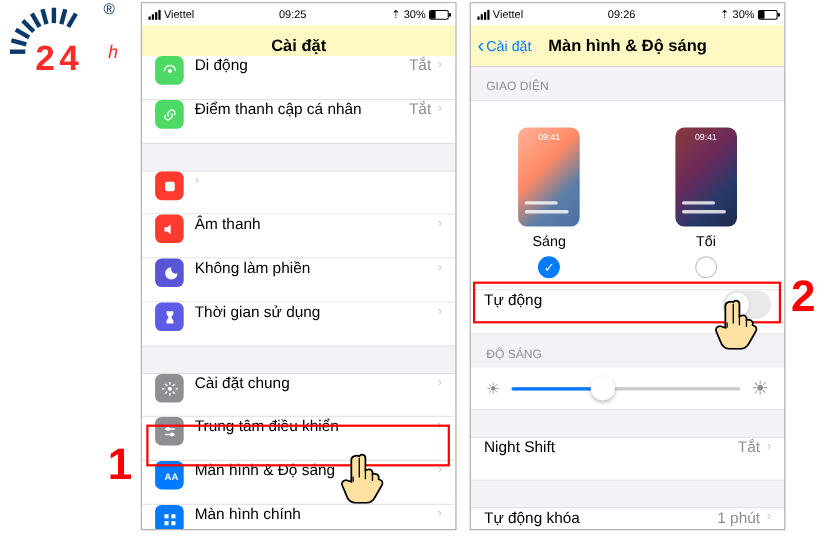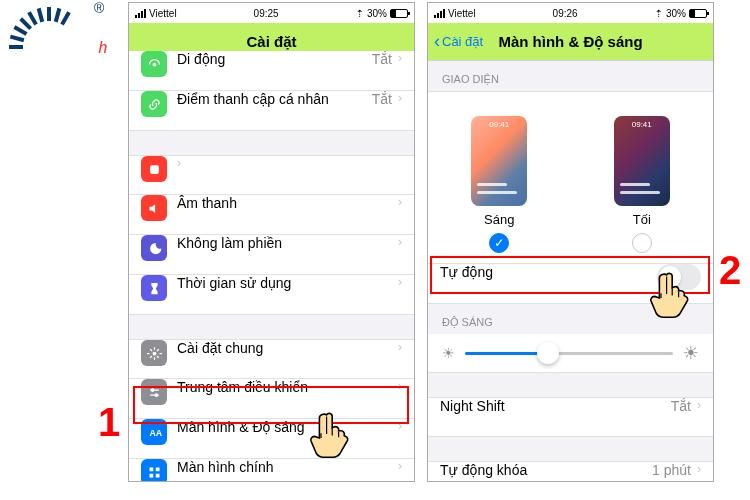--- a/index.html
+++ b/index.html
@@ -21,21 +21,21 @@
 .statusbar { height: 20px; background: #fff; display: flex; align-items: center; justify-content: space-between; padding: 0 6px; font-size: 10px; color: #000; }
 .statusbar .sb-left, .statusbar .sb-right { display: flex; align-items: center; gap: 3px; }
 .statusbar .sb-center { font-weight: 500; }
 .sb-sig { display: flex; align-items: flex-end; gap: 1px; }
 .sb-sig span { width: 2px; background: #000; }
 .sb-sig span:nth-child(1){height:3px}.sb-sig span:nth-child(2){height:5px}.sb-sig span:nth-child(3){height:7px}.sb-sig span:nth-child(4){height:9px}
 .sb-bat { width: 18px; height: 9px; border: 1px solid #000; border-radius: 2px; position: relative; }
 .sb-bat::after { content: ""; position: absolute; right: -3px; top: 2px; width: 2px; height: 3px; background: #000; }
 .sb-bat-fill { height: 100%; width: 30%; background: #000; }
 
-.navbar { height: 38px; background: #bef264; border-bottom: 1px solid #d1d1d6; display: flex; align-items: center; justify-content: center; position: relative; }
+.navbar { height: 38px; background: #fef9c3; border-bottom: 1px solid #d1d1d6; display: flex; align-items: center; justify-content: center; position: relative; }
 .navbar .back { position: absolute; left: 6px; display: flex; align-items: center; color: #007aff; font-size: 13px; }
 .navbar .back .chev { font-size: 18px; margin-right: 2px; }
 .navbar .title { font-size: 15px; font-weight: 600; }
 
 .content { overflow: hidden; }
 .group-header { font-size: 11px; color: #8e8e93; text-transform: uppercase; padding: 12px 14px 6px; }
 
 .cell { background: #fff; height: 40px; display: flex; padding: 0 12px; border-bottom: 0.5px solid #e0e0e0; position: relative; }
 .cell.first { border-top: 0.5px solid #e0e0e0; }
 .cell .icon { width: 26px; height: 26px; border-radius: 6px; display: flex; align-items: center; justify-content: center; margin-right: 10px; flex-shrink: 0; }
@@ -92,20 +92,21 @@
     <div class="tick" style="transform:rotate(-75deg)"></div>
     <div class="tick" style="transform:rotate(-60deg)"></div>
     <div class="tick" style="transform:rotate(-45deg)"></div>
     <div class="tick" style="transform:rotate(-30deg)"></div>
     <div class="tick" style="transform:rotate(-15deg)"></div>
     <div class="tick" style="transform:rotate(0)"></div>
     <div class="tick" style="transform:rotate(15deg)"></div>
     <div class="tick" style="transform:rotate(30deg)"></div>
   </div>
   <div class="reg">®</div>
+  <div class="digits"><span class="d2">24</span></div>
   <div class="dh">h</div>
 </div>
 
 <div class="phone p1">
   <div class="statusbar">
     <div class="sb-left">
         <div class="sb-sig">
           <span></span>
           <span></span>
           <span></span>

